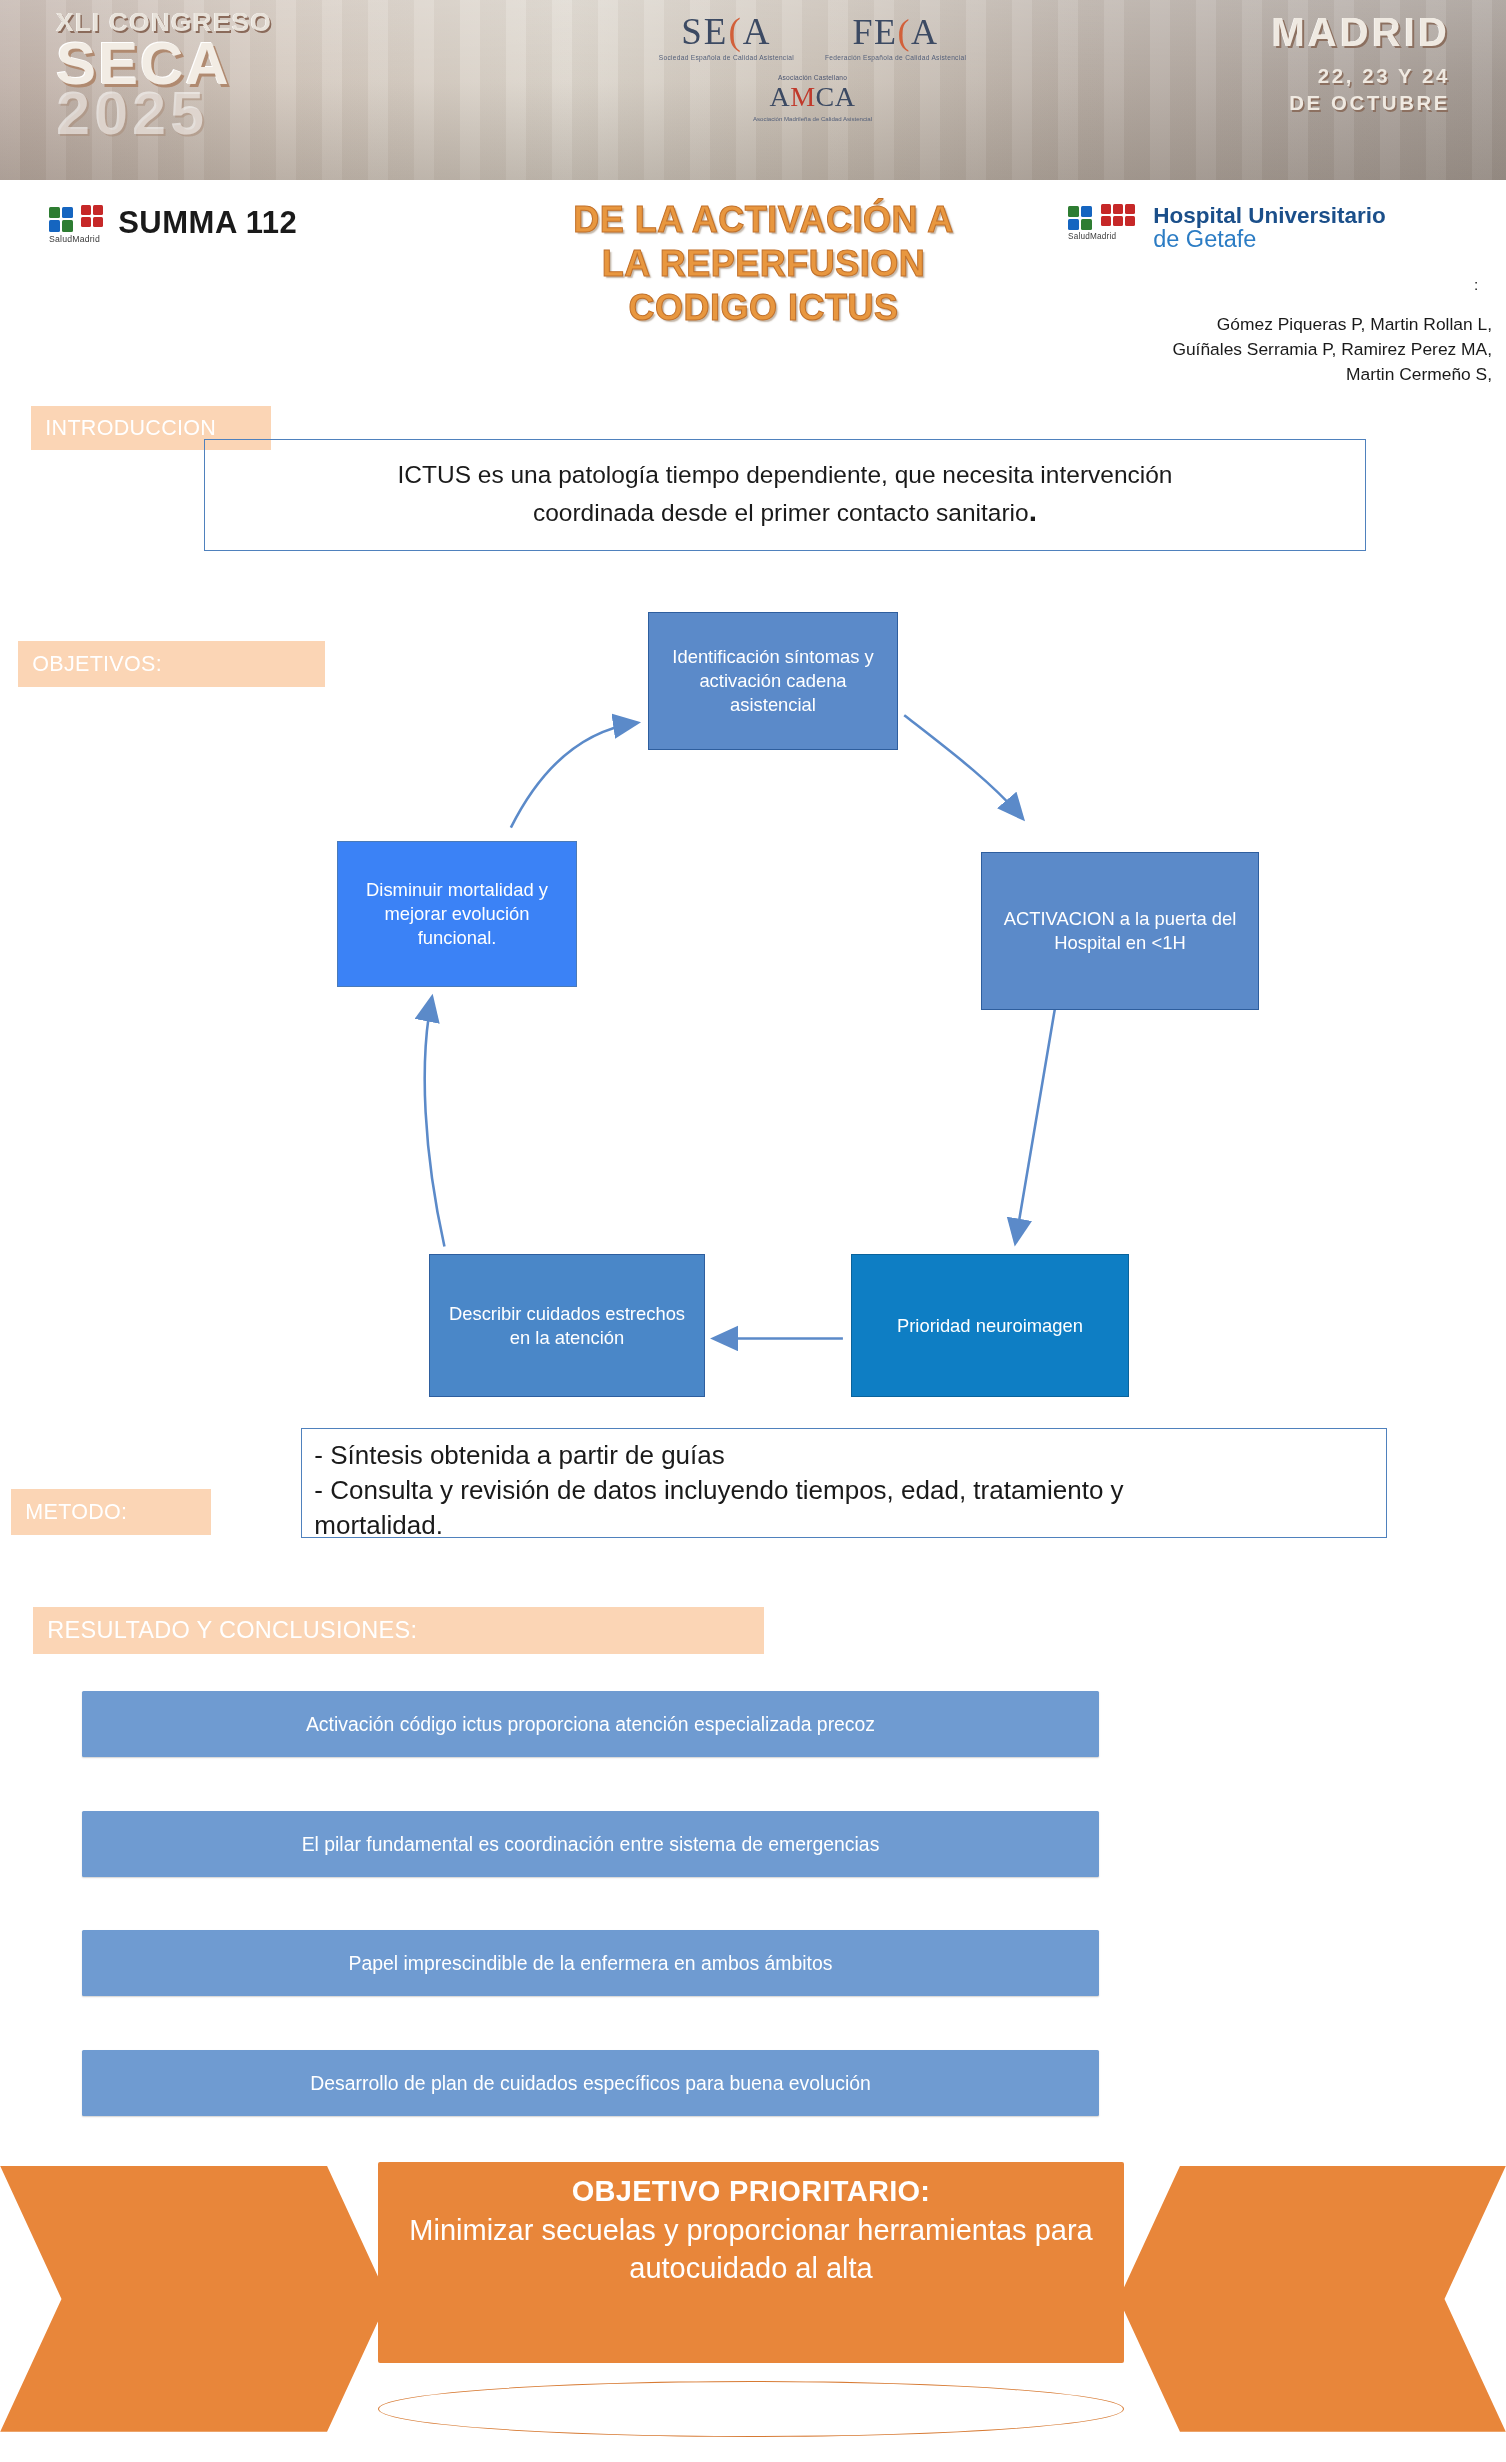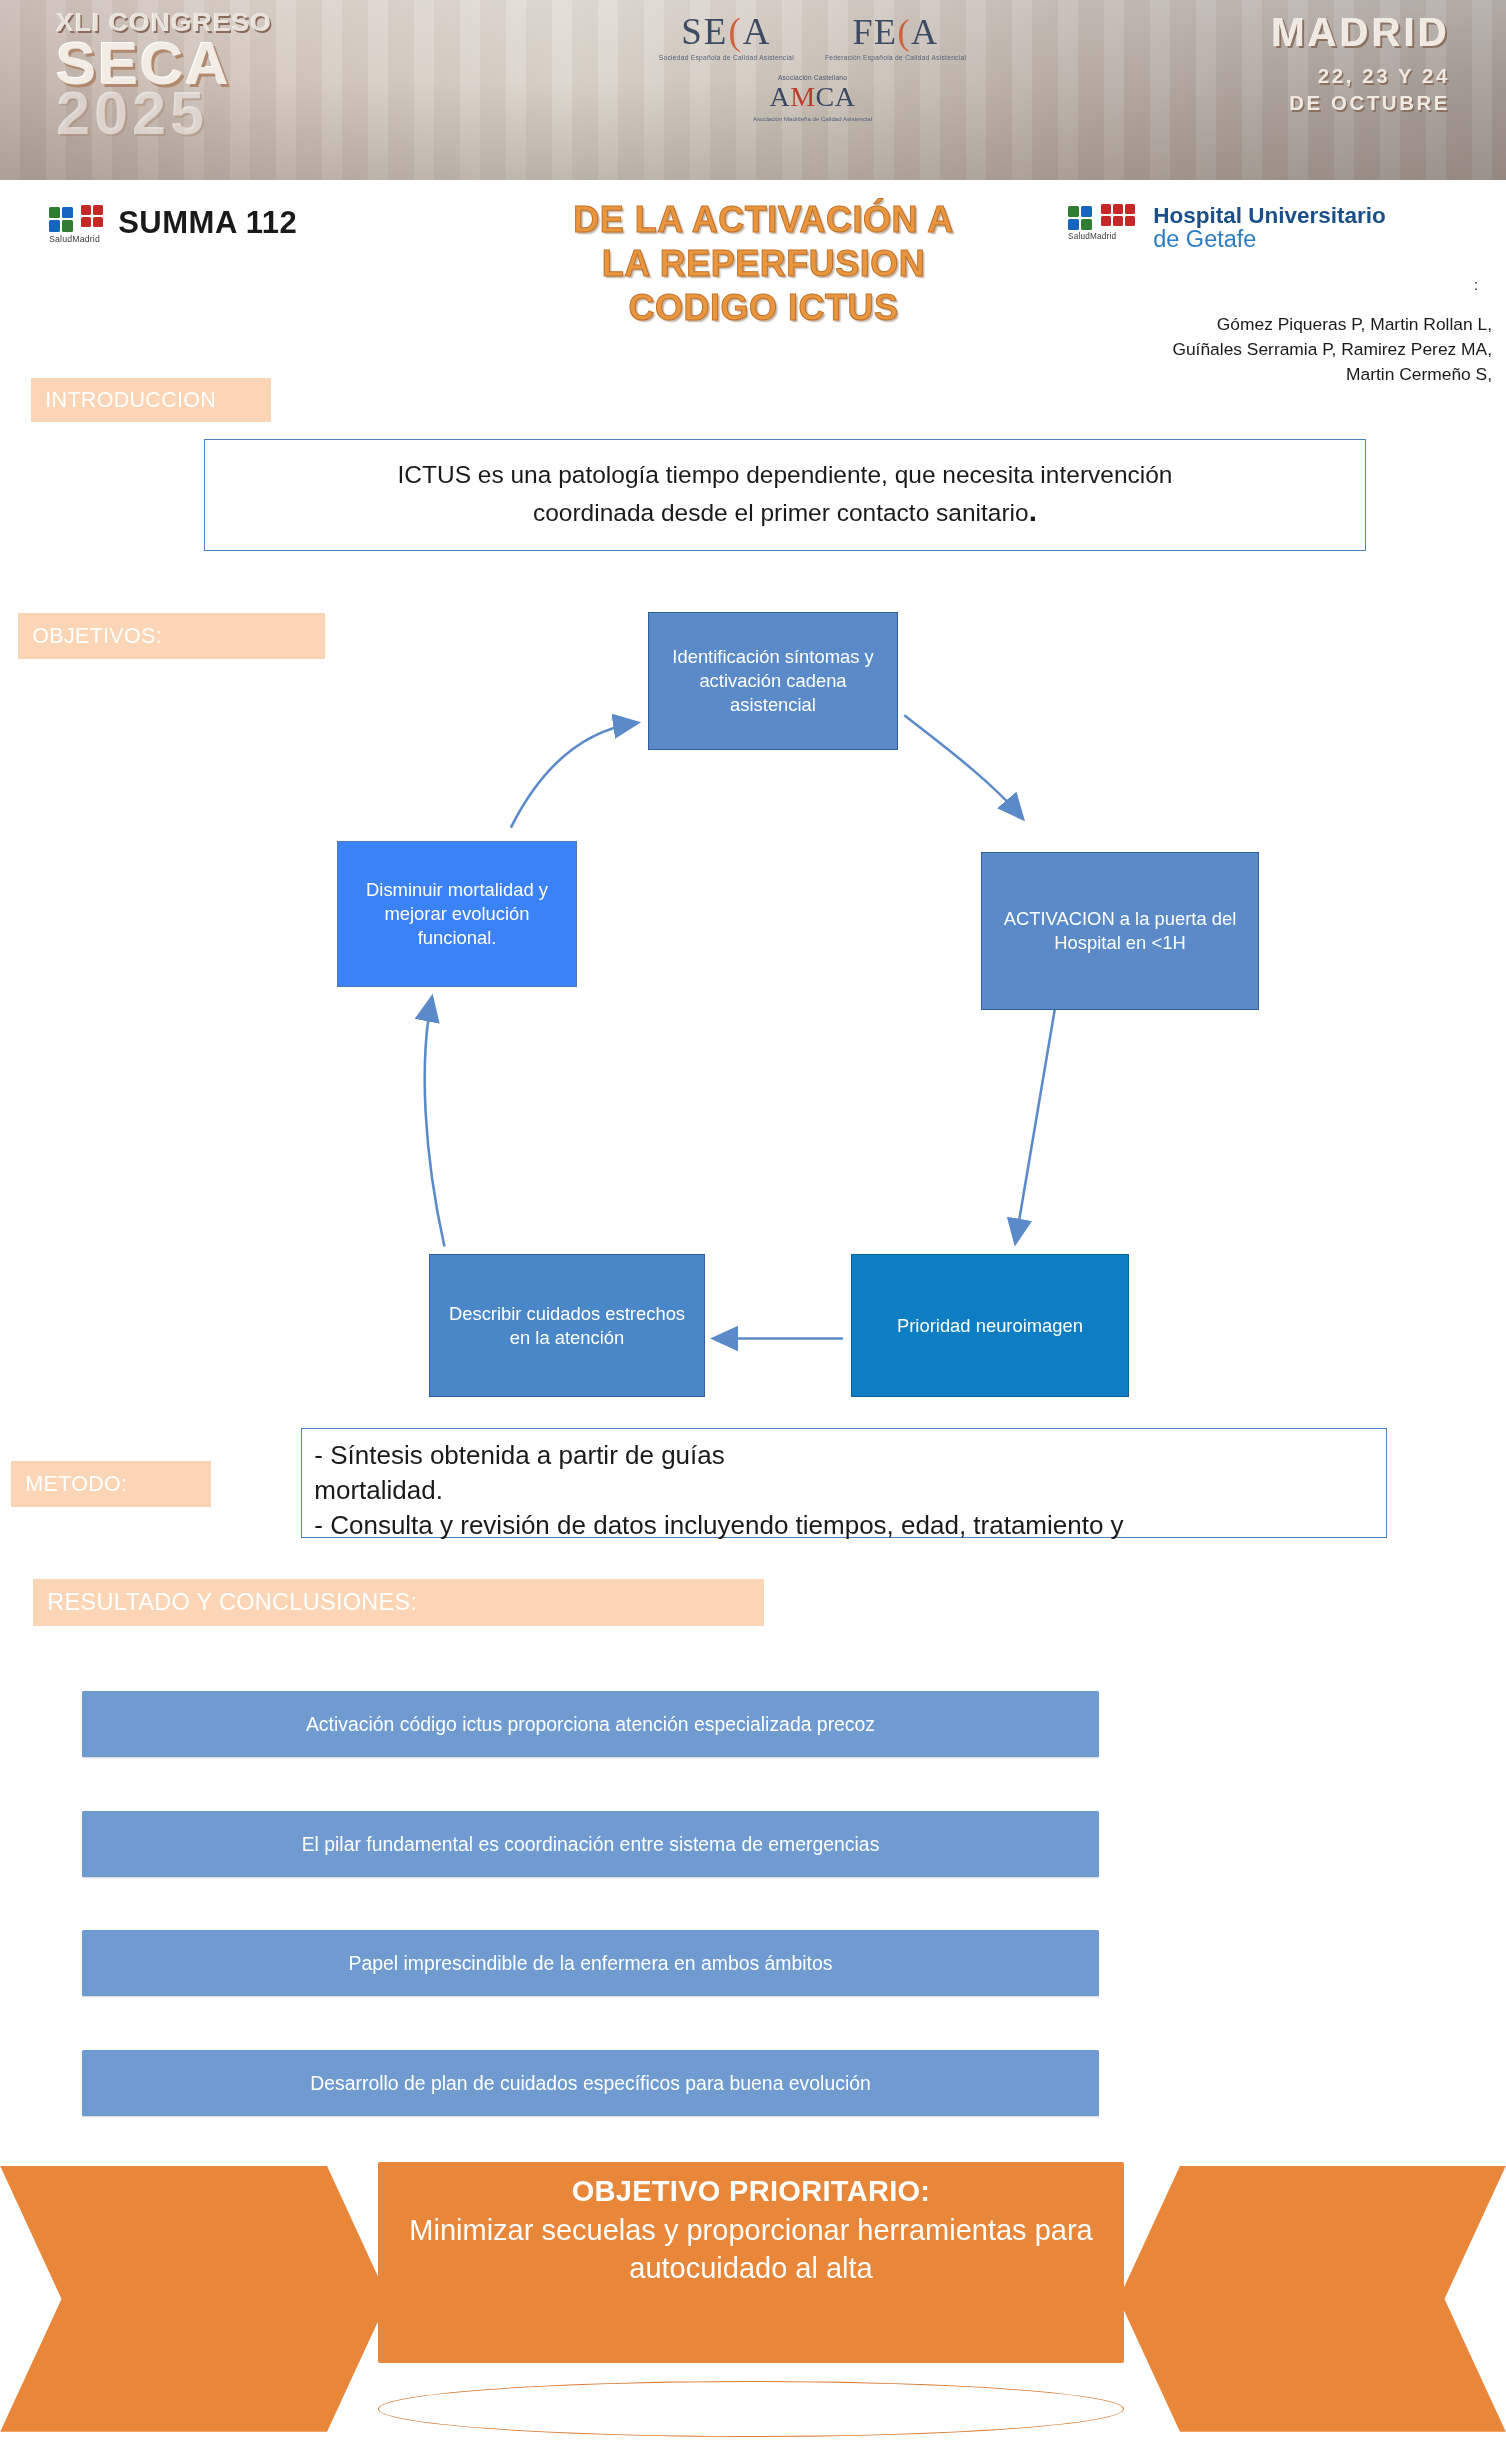--- a/index.html
+++ b/index.html
@@ -138,20 +138,21 @@
 
   
   .sec-label {
     position:absolute;
     background:#fbd5b5;
     color:#ffffff;
     font-size: 21.5px;
     display:flex; align-items:center;
     padding-left: 14.3px;
     letter-spacing:0.3px;
+    margin-top:28px;
   }
   #introduccion { left: 31px; top: 378px; width: 240px; height: 44px; }
   #objetivos   { left: 18px; top: 613px; width: 307px; height: 46px; }
   #metodo      { left: 11px; top: 1461px; width: 200px; height: 46px; }
   #resultado   { left: 33px; top: 1579px; width: 731px; height: 47px; font-size: 23.5px;}
 
   
   .intro-box {
     position:absolute; left: 204px; top: 439px; width: 1162px; height: 112px;
     border: 1px solid #4f81bd;
@@ -353,22 +354,22 @@
 </svg>
 
 <div class="flow-box" id="box-ident">Identificación síntomas y activación cadena asistencial</div>
 <div class="flow-box" id="box-disminuir">Disminuir mortalidad y mejorar evolución funcional.</div>
 <div class="flow-box" id="box-activacion">ACTIVACION a la puerta del Hospital en &lt;1H</div>
 <div class="flow-box" id="box-describir">Describir cuidados estrechos en la atención</div>
 <div class="flow-box" id="box-prioridad">Prioridad neuroimagen</div>
 
 <div class="metodo-box">
   <div>- Síntesis obtenida a partir de guías</div>
+  <div>- Consulta y revisión de datos incluyendo tiempos, edad, tratamiento y</div>
   <div>mortalidad.</div>
-  <div>- Consulta y revisión de datos incluyendo tiempos, edad, tratamiento y</div>
 </div>
 
 <div class="res-bar" id="res1">Activación código ictus proporciona atención especializada precoz</div>
 <div class="res-bar" id="res2">El pilar fundamental es coordinación entre sistema de emergencias</div>
 <div class="res-bar" id="res3">Papel imprescindible de la enfermera en ambos ámbitos</div>
 <div class="res-bar" id="res4">Desarrollo de plan de cuidados específicos para buena evolución</div>
 
 <svg class="chev-wrap" viewBox="0 0 2948 560">
   <polygon points="0,10 640,10 760,270 640,530 0,530 120,270" fill="#e8863a"></polygon>
   <polygon points="2948,10 2310,10 2190,270 2310,530 2948,530 2828,270" fill="#e8863a"></polygon>

